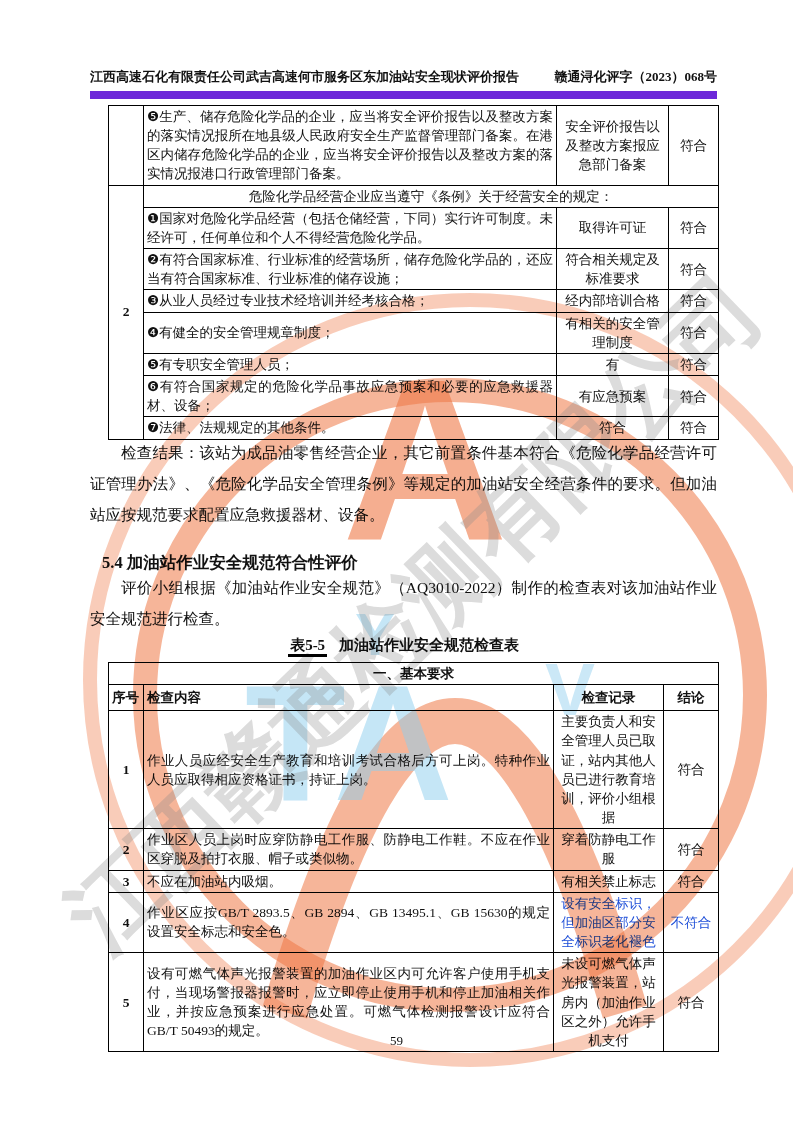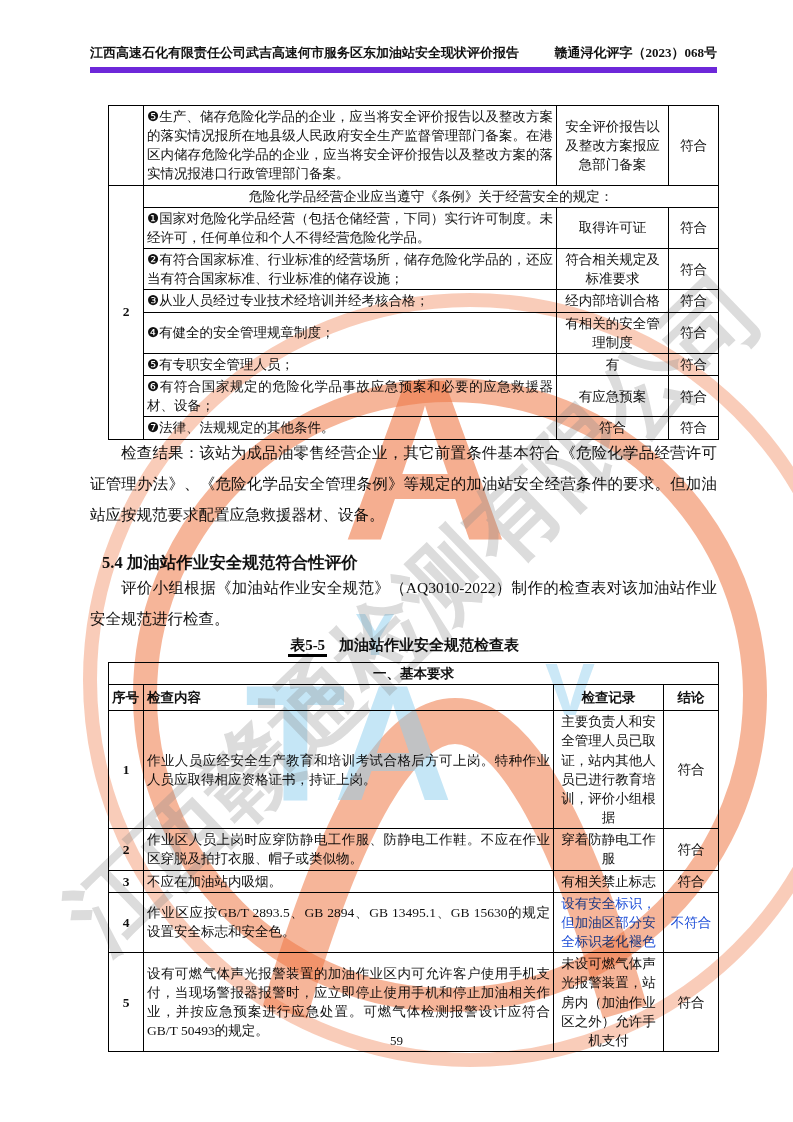--- a/index.html
+++ b/index.html
@@ -2,23 +2,23 @@
 <html><head>
 <meta charset="utf-8">
 <style>
   html,body{margin:0;padding:0;}
   body{
     width:793px;height:1122px;position:relative;background:#ffffff;
     font-family:"Liberation Serif","DejaVu Serif",serif;color:#111;
     overflow:hidden;
   }
   .hdr{
-    position:absolute;top:44px;left:90px;width:627px;
+    position:absolute;top:68px;left:90px;width:627px;
     display:flex;justify-content:space-between;align-items:flex-end;
-    font-weight:bold;font-size:13px;border-bottom:6px solid #6d28d9;padding-bottom:5px;
+    font-weight:bold;font-size:13px;border-bottom:8px solid #6d28d9;padding-bottom:5px;
     white-space:nowrap;
   }
   .t{
     position:absolute;left:108px;width:610px;
     border-collapse:collapse;table-layout:fixed;
     font-size:13.5px;line-height:1.42;
   }
   .t td,.t th{border:1px solid #000;padding:1px 3px;vertical-align:middle;overflow:hidden;}
   .t .num{text-align:center;font-weight:bold;}
   .t .content{text-align:justify;}

